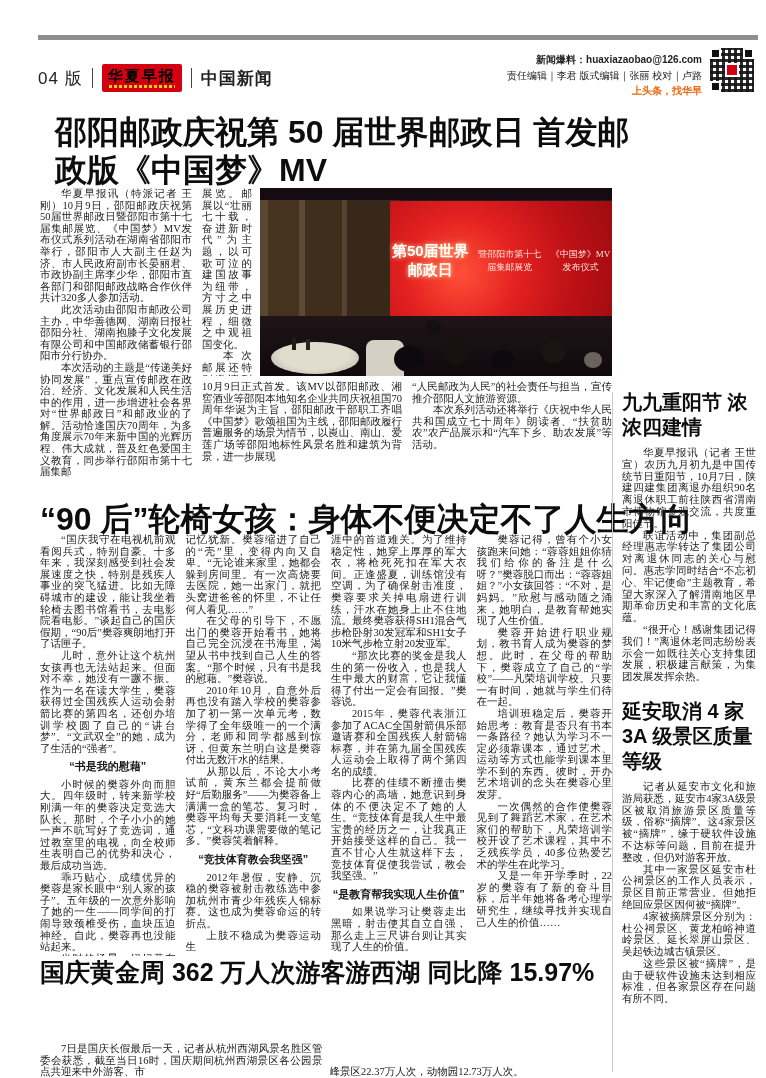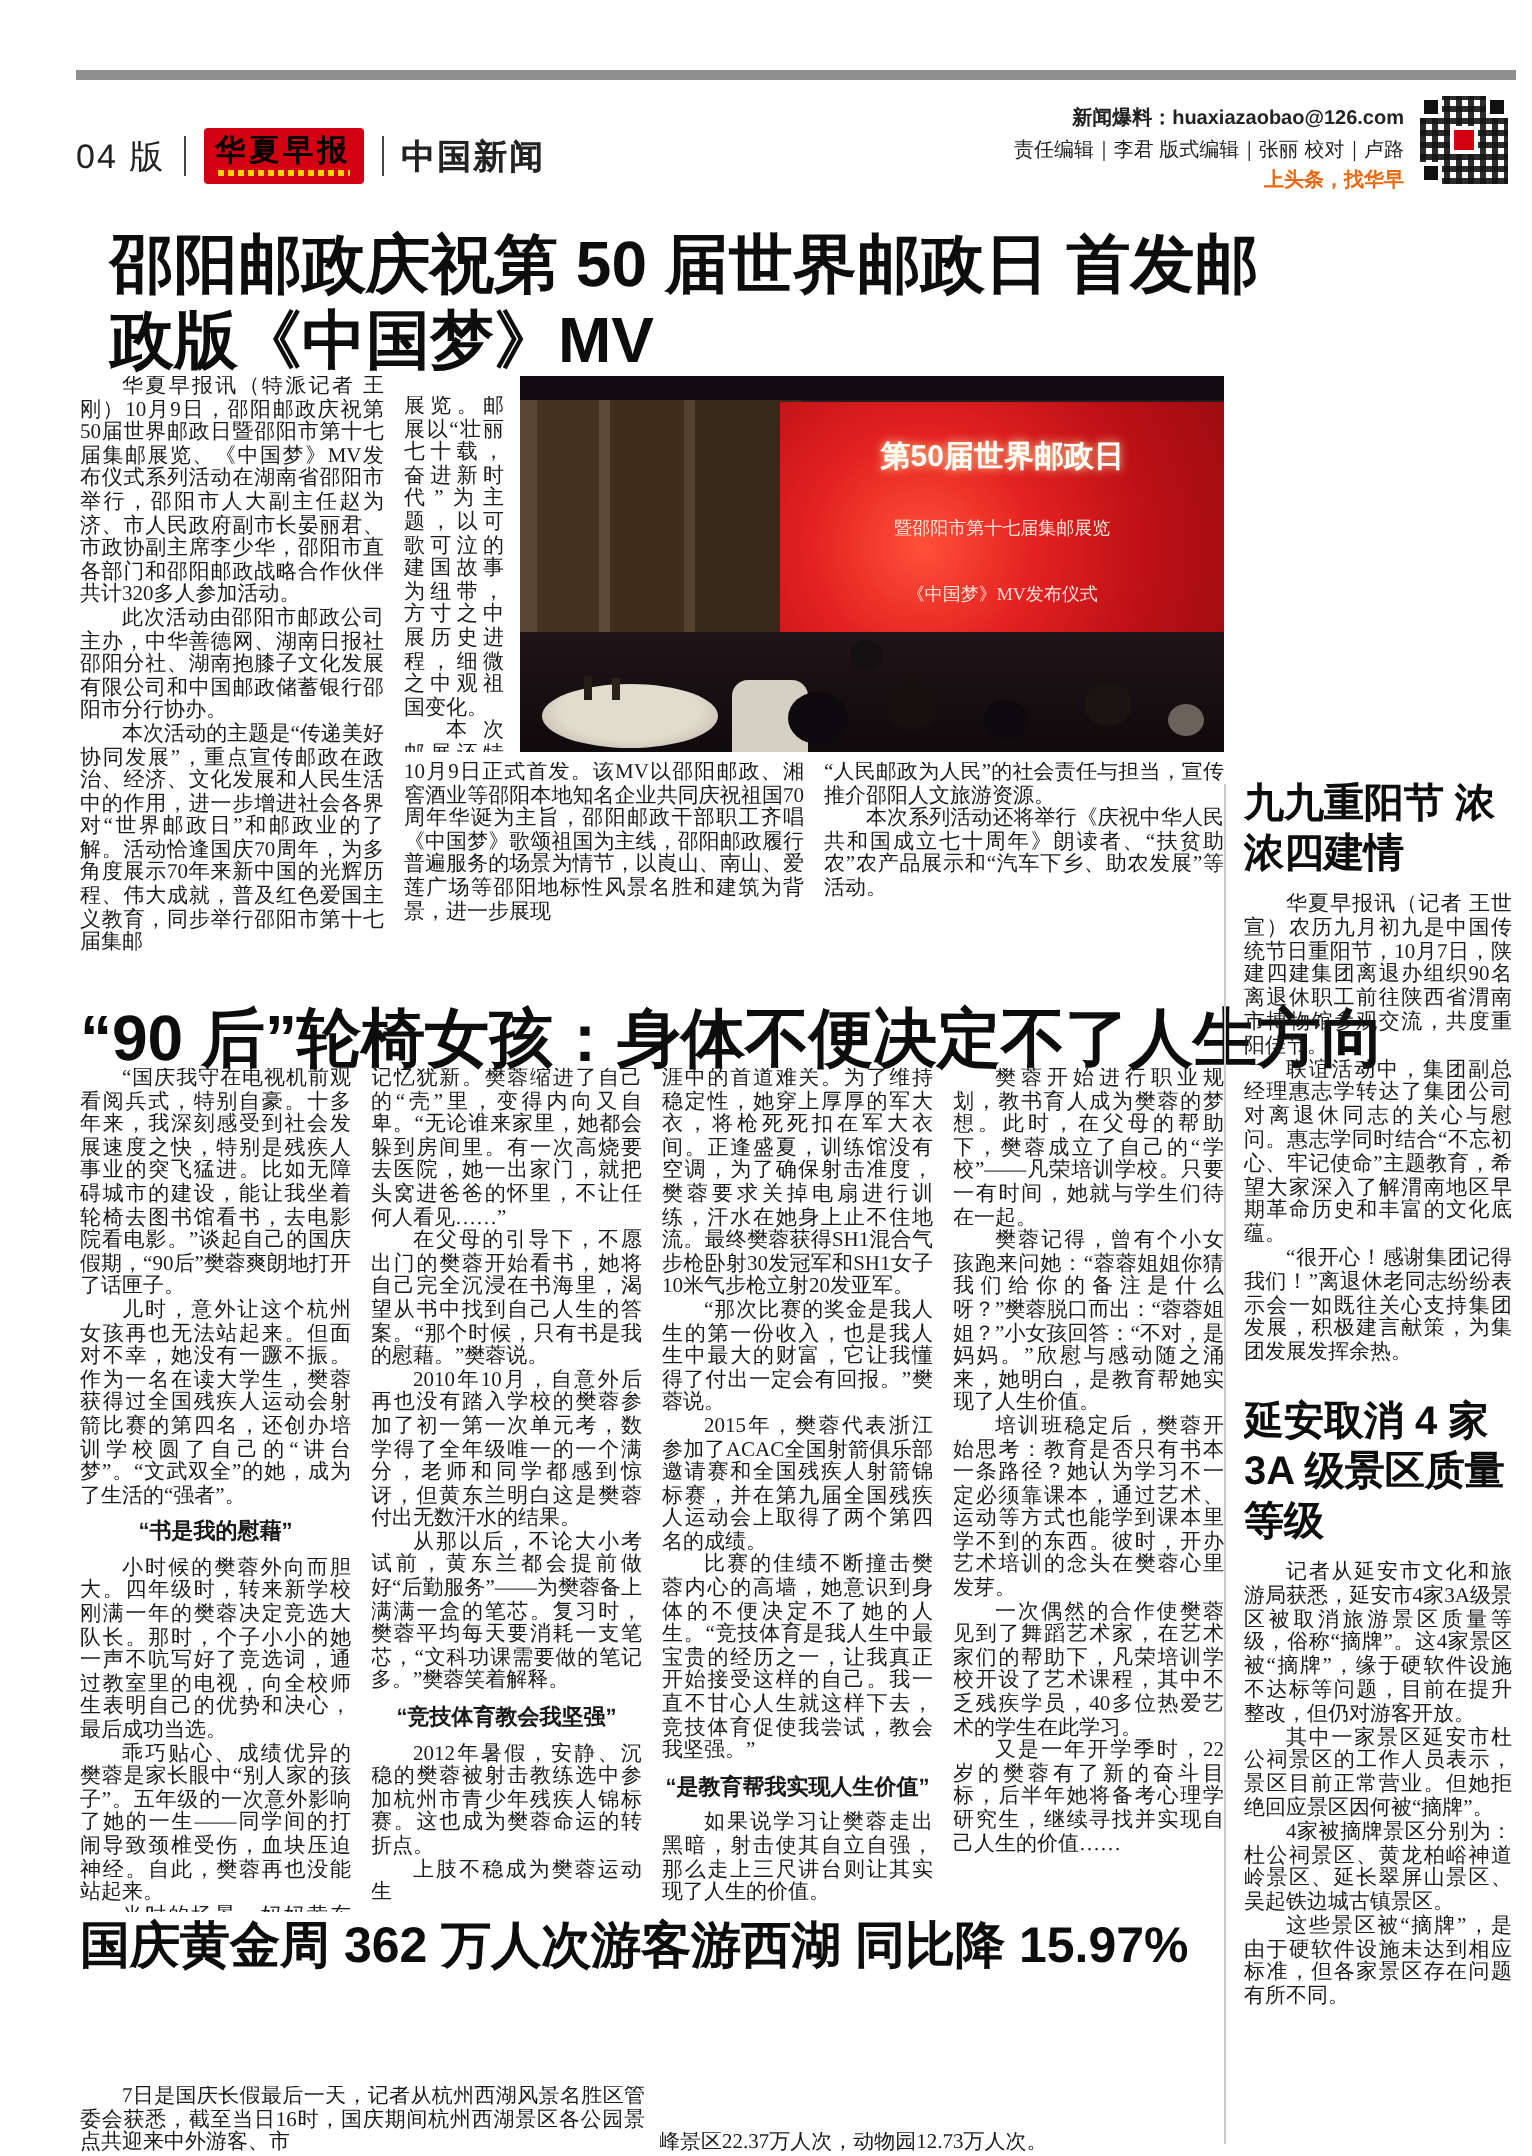--- a/index.html
+++ b/index.html
@@ -38,42 +38,42 @@
   
   .art p{margin:0;font-size:10.5px;line-height:11.6px;text-align:justify;text-indent:2em;}
   .art p.cont{text-indent:0;}
   .art p.sub{text-indent:0;text-align:center;font-weight:bold;font-family:"Liberation Sans",sans-serif;
              font-size:11px;margin:7px 0 6px;}
   .col{overflow:hidden;}
   .art1{position:absolute;top:188px;left:40px;width:572px;height:304px;display:flex;gap:10px;}
   .art1 .c1{width:152px;flex:none;}
   .art1 .mid{flex:1;display:flex;flex-direction:column;}
   .row1{display:flex;gap:8px;height:188px;flex:none;}
-  .narrow{width:50px;flex:none;margin-top:10px;}
+  .narrow{width:50px;flex:none;}
   .row2{display:flex;gap:10px;margin-top:5px;flex:1;}
   .row2 .col{flex:1;}
   .art2{position:absolute;top:534px;left:40px;width:572px;height:422px;display:flex;gap:10px;}
   .art2 .col{flex:1;}
   .art3{position:absolute;top:998px;left:40px;width:572px;height:80px;display:flex;gap:7px;align-items:flex-end;}
   .art3 .col{flex:1;}
   
   .vrule{position:absolute;left:612px;top:392px;width:1px;height:680px;background:#ccc;}
   .sidebar{position:absolute;left:622px;top:390px;width:134px;overflow:hidden;height:688px;}
   .sidebar h3{margin:0 0 7px;font-family:"Liberation Sans",sans-serif;font-weight:700;
               font-size:20px;line-height:25px;color:#0d0d0d;}
   .sidebar h3.second{margin-top:16px;}
   .sidebar p{margin:0;font-size:10.5px;line-height:11.8px;text-align:justify;text-indent:2em;}
   
   .photo{position:relative;flex:1;background:#241a1f;overflow:hidden;}
   .ph-ceiling{position:absolute;top:0;left:0;right:0;height:12px;background:#140c12;}
   .ph-wall{position:absolute;top:0;left:0;width:40%;height:100%;
            background:linear-gradient(90deg,#5a4733 0 6%,#46331f 6% 28%,#5c4936 28% 32%,#3f2e1c 32% 58%,#55422f 58% 62%,#38281a 62% 100%);}
   .ph-screen{position:absolute;left:37%;top:7%;width:63%;height:64%;
              background:radial-gradient(circle at 32% 60%,#ff5038 0%,#e32120 34%,#bc1016 68%,#9d0c10 100%);
-             display:flex;flex-direction:column;align-items:center;justify-content:center;gap:20px;text-align:center;}
+             display:flex;flex-direction:row;align-items:center;justify-content:center;gap:4px;text-align:center;}
   .ph-s1{font-family:"Liberation Sans",sans-serif;font-weight:bold;font-size:15px;color:#fff;text-shadow:0 0 5px #ffe9a0;}
   .ph-s2,.ph-s3{font-size:9px;color:#ffe3da;}
   .ph-floor{position:absolute;bottom:0;left:0;right:0;height:32%;background:linear-gradient(#201418,#0f0a0d);}
   .head{position:absolute;border-radius:50%;background:#0e090c;}
   .hd1{width:30px;height:26px;left:38%;bottom:2%;}
   .hd2{width:26px;height:24px;left:52%;bottom:6%;background:#17100f;}
   .hd3{width:22px;height:20px;left:66%;bottom:3%;}
   .hd4{width:24px;height:22px;left:80%;bottom:7%;background:#1a1412;}
   .hd5{width:18px;height:16px;left:92%;bottom:4%;background:#6b625c;}
   .hd6{width:16px;height:15px;left:47%;bottom:22%;background:#141011;}
@@ -182,22 +182,22 @@
     </div>
     <div class="col">
       <p class="cont">涯中的首道难关。为了维持稳定性，她穿上厚厚的军大衣，将枪死死扣在军大衣间。正逢盛夏，训练馆没有空调，为了确保射击准度，樊蓉要求关掉电扇进行训练，汗水在她身上止不住地流。最终樊蓉获得SH1混合气步枪卧射30发冠军和SH1女子10米气步枪立射20发亚军。</p>
       <p>“那次比赛的奖金是我人生的第一份收入，也是我人生中最大的财富，它让我懂得了付出一定会有回报。”樊蓉说。</p>
       <p>2015年，樊蓉代表浙江参加了ACAC全国射箭俱乐部邀请赛和全国残疾人射箭锦标赛，并在第九届全国残疾人运动会上取得了两个第四名的成绩。</p>
       <p>比赛的佳绩不断撞击樊蓉内心的高墙，她意识到身体的不便决定不了她的人生。“竞技体育是我人生中最宝贵的经历之一，让我真正开始接受这样的自己。我一直不甘心人生就这样下去，竞技体育促使我尝试，教会我坚强。”</p>
       <p class="sub">“是教育帮我实现人生价值”</p>
       <p>如果说学习让樊蓉走出黑暗，射击使其自立自强，那么走上三尺讲台则让其实现了人生的价值。</p>
     </div>
     <div class="col">
+      <p>樊蓉记得，曾有个小女孩跑来问她：“蓉蓉姐姐你猜我们给你的备注是什么呀？”樊蓉脱口而出：“蓉蓉姐姐？”小女孩回答：“不对，是妈妈。”欣慰与感动随之涌来，她明白，是教育帮她实现了人生价值。</p>
       <p>樊蓉开始进行职业规划，教书育人成为樊蓉的梦想。此时，在父母的帮助下，樊蓉成立了自己的“学校”——凡荣培训学校。只要一有时间，她就与学生们待在一起。</p>
-      <p>樊蓉记得，曾有个小女孩跑来问她：“蓉蓉姐姐你猜我们给你的备注是什么呀？”樊蓉脱口而出：“蓉蓉姐姐？”小女孩回答：“不对，是妈妈。”欣慰与感动随之涌来，她明白，是教育帮她实现了人生价值。</p>
       <p>培训班稳定后，樊蓉开始思考：教育是否只有书本一条路径？她认为学习不一定必须靠课本，通过艺术、运动等方式也能学到课本里学不到的东西。彼时，开办艺术培训的念头在樊蓉心里发芽。</p>
       <p>一次偶然的合作使樊蓉见到了舞蹈艺术家，在艺术家们的帮助下，凡荣培训学校开设了艺术课程，其中不乏残疾学员，40多位热爱艺术的学生在此学习。</p>
       <p>又是一年开学季时，22岁的樊蓉有了新的奋斗目标，后半年她将备考心理学研究生，继续寻找并实现自己人生的价值……</p>
     </div>
   </div>
 
   <div class="vrule"></div>
 
   <aside class="sidebar art">
     <h3>九九重阳节 浓浓四建情</h3>

